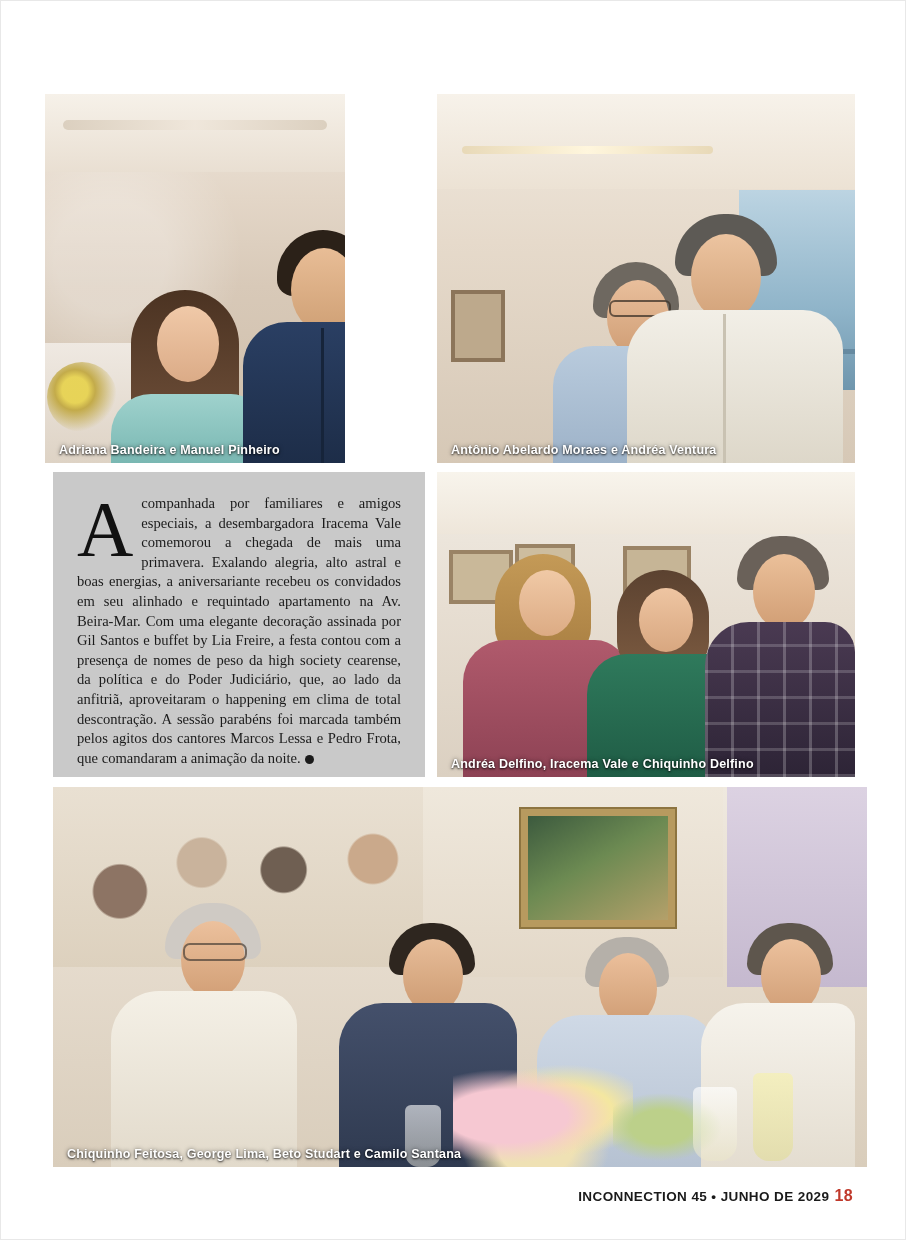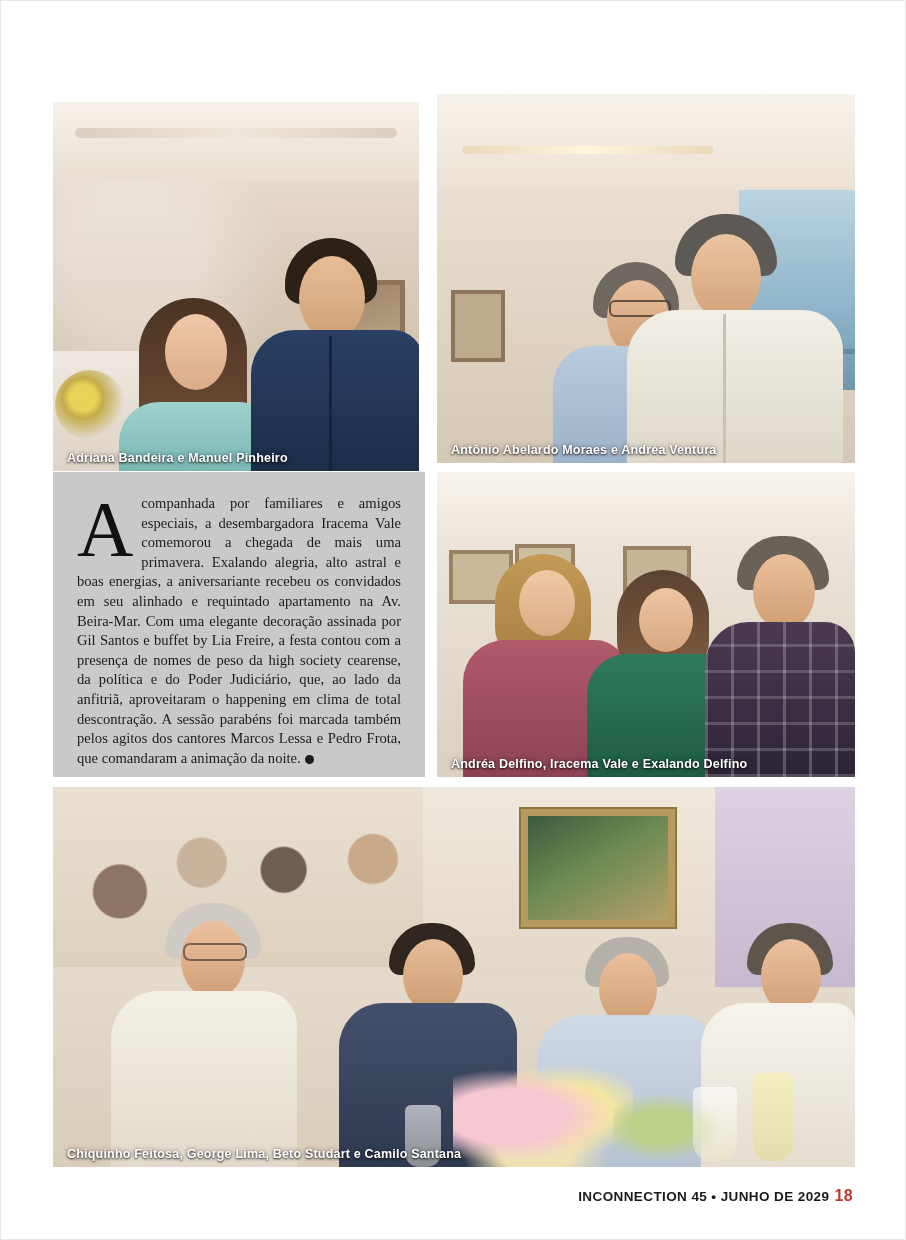--- a/index.html
+++ b/index.html
@@ -43,21 +43,21 @@
     font-family: "Liberation Sans", sans-serif;
     font-weight: bold;
     font-size: 12.5px;
     letter-spacing: .2px;
     text-shadow: 0 1px 2px rgba(0,0,0,.75), 0 0 4px rgba(0,0,0,.5);
     padding-left: 14px;
     box-sizing: border-box;
   }
 
   
-  #photo1 { left: 52px; top: 93px; width: 366px; height: 369px; margin-top: 8px; }
+  #photo1 { left: 44px; top: 93px; width: 300px; height: 369px; }
   #photo1 .scene {
     background:
       radial-gradient(circle at 22% 44%, rgba(255,255,255,.30) 0 18%, rgba(255,255,255,0) 42%),
       linear-gradient(180deg,#efe7dd 0%, #e3d6c7 28%, #d8c9b8 52%, #cdbda9 100%);
   }
   
   #photo1 .ceil {
     position:absolute; left:0; top:0; width:100%; height:78px;
     background: linear-gradient(180deg,#f6f1e9,#e9dfd2);
   }
@@ -178,21 +178,21 @@
   #photo3 .m-hair{position:absolute;left:300px;top:64px;width:92px;height:54px;background:#6a6159;border-radius:46px 46px 12px 12px;}
   #photo3 .m-face{position:absolute;left:316px;top:82px;width:62px;height:76px;background:linear-gradient(180deg,#ebc09a,#d09d74);border-radius:31px/38px;}
   #photo3 .m-body{position:absolute;left:268px;top:150px;width:150px;height:155px;
     background:
       repeating-linear-gradient(90deg, rgba(255,255,255,.22) 0 3px, rgba(255,255,255,0) 3px 26px),
       repeating-linear-gradient(0deg, rgba(255,255,255,.18) 0 3px, rgba(255,255,255,0) 3px 26px),
       linear-gradient(180deg,#4a3a52,#2d2436);
     border-radius:44px 30px 0 0;}
 
   
-  #photo4 { left: 52px; top: 786px; width: 802px; height: 380px; }
+  #photo4 { left: 52px; top: 786px; width: 802px; height: 380px; padding-left: 12px; }
   #photo4 .scene {
     background: linear-gradient(180deg,#efe9df 0%,#e6dcce 42%,#d9cdbb 100%);
   }
   #photo4 .wall{
     position:absolute;left:370px;top:0;width:300px;height:190px;background:linear-gradient(180deg,#efe8dc,#e3d8c8);
   }
   #photo4 .art{
     position:absolute;left:468px;top:22px;width:140px;height:104px;
     background:linear-gradient(150deg,#3c5a3e,#6c8a52 45%,#b4a06a);
     border:7px solid #b79a5f; box-shadow:0 0 0 2px #8d7440;
@@ -345,21 +345,21 @@
       <div class="w1-hair"></div>
       <div class="w1-face"></div>
       <div class="w1-body"></div>
       <div class="w2-hair"></div>
       <div class="w2-face"></div>
       <div class="w2-body"></div>
       <div class="m-hair"></div>
       <div class="m-face"></div>
       <div class="m-body"></div>
     </div>
-    <div class="caption">Andréa Delfino, Iracema Vale e Exalando Delfino</div>
+    <div class="caption">Andréa Delfino, Iracema Vale e Chiquinho Delfino</div>
   </div>
 
   <div class="photo" id="photo4">
     <div class="scene">
       <div class="bg-crowd"></div>
       <div class="wall"></div>
       <div class="bg-right"></div>
       <div class="art"></div>
       <div class="p1-hair"></div>
       <div class="p1-face"></div>

